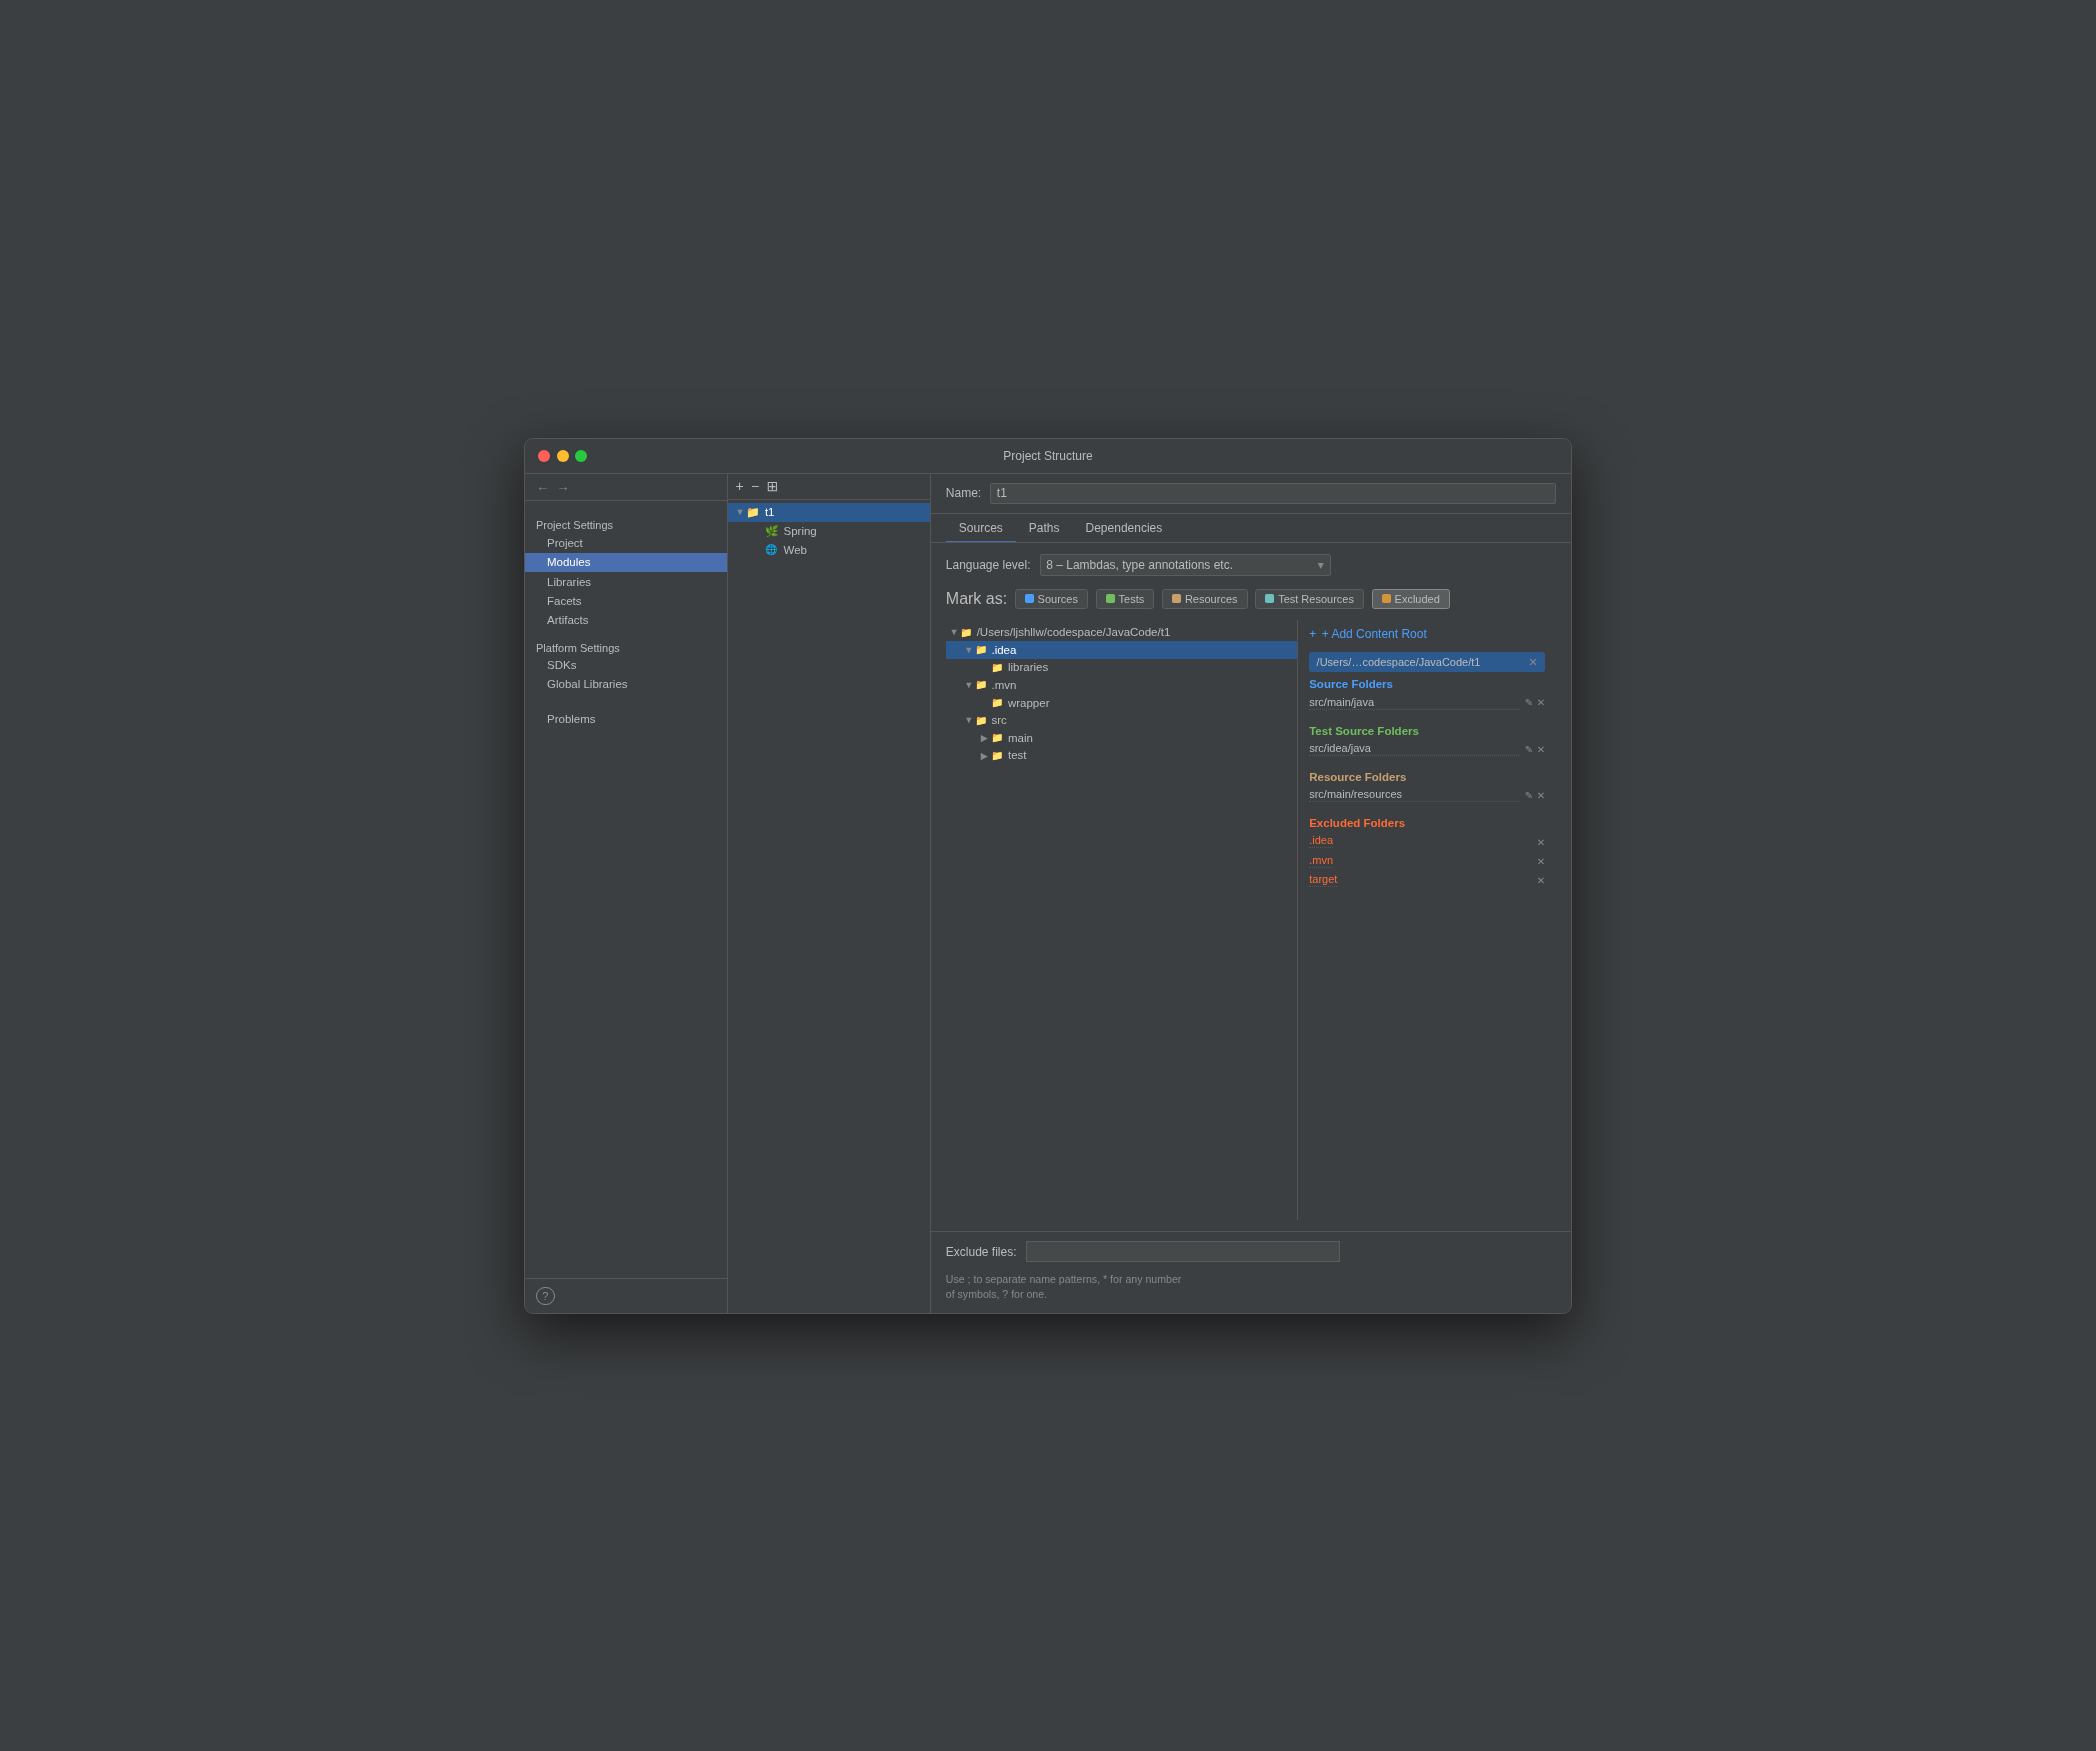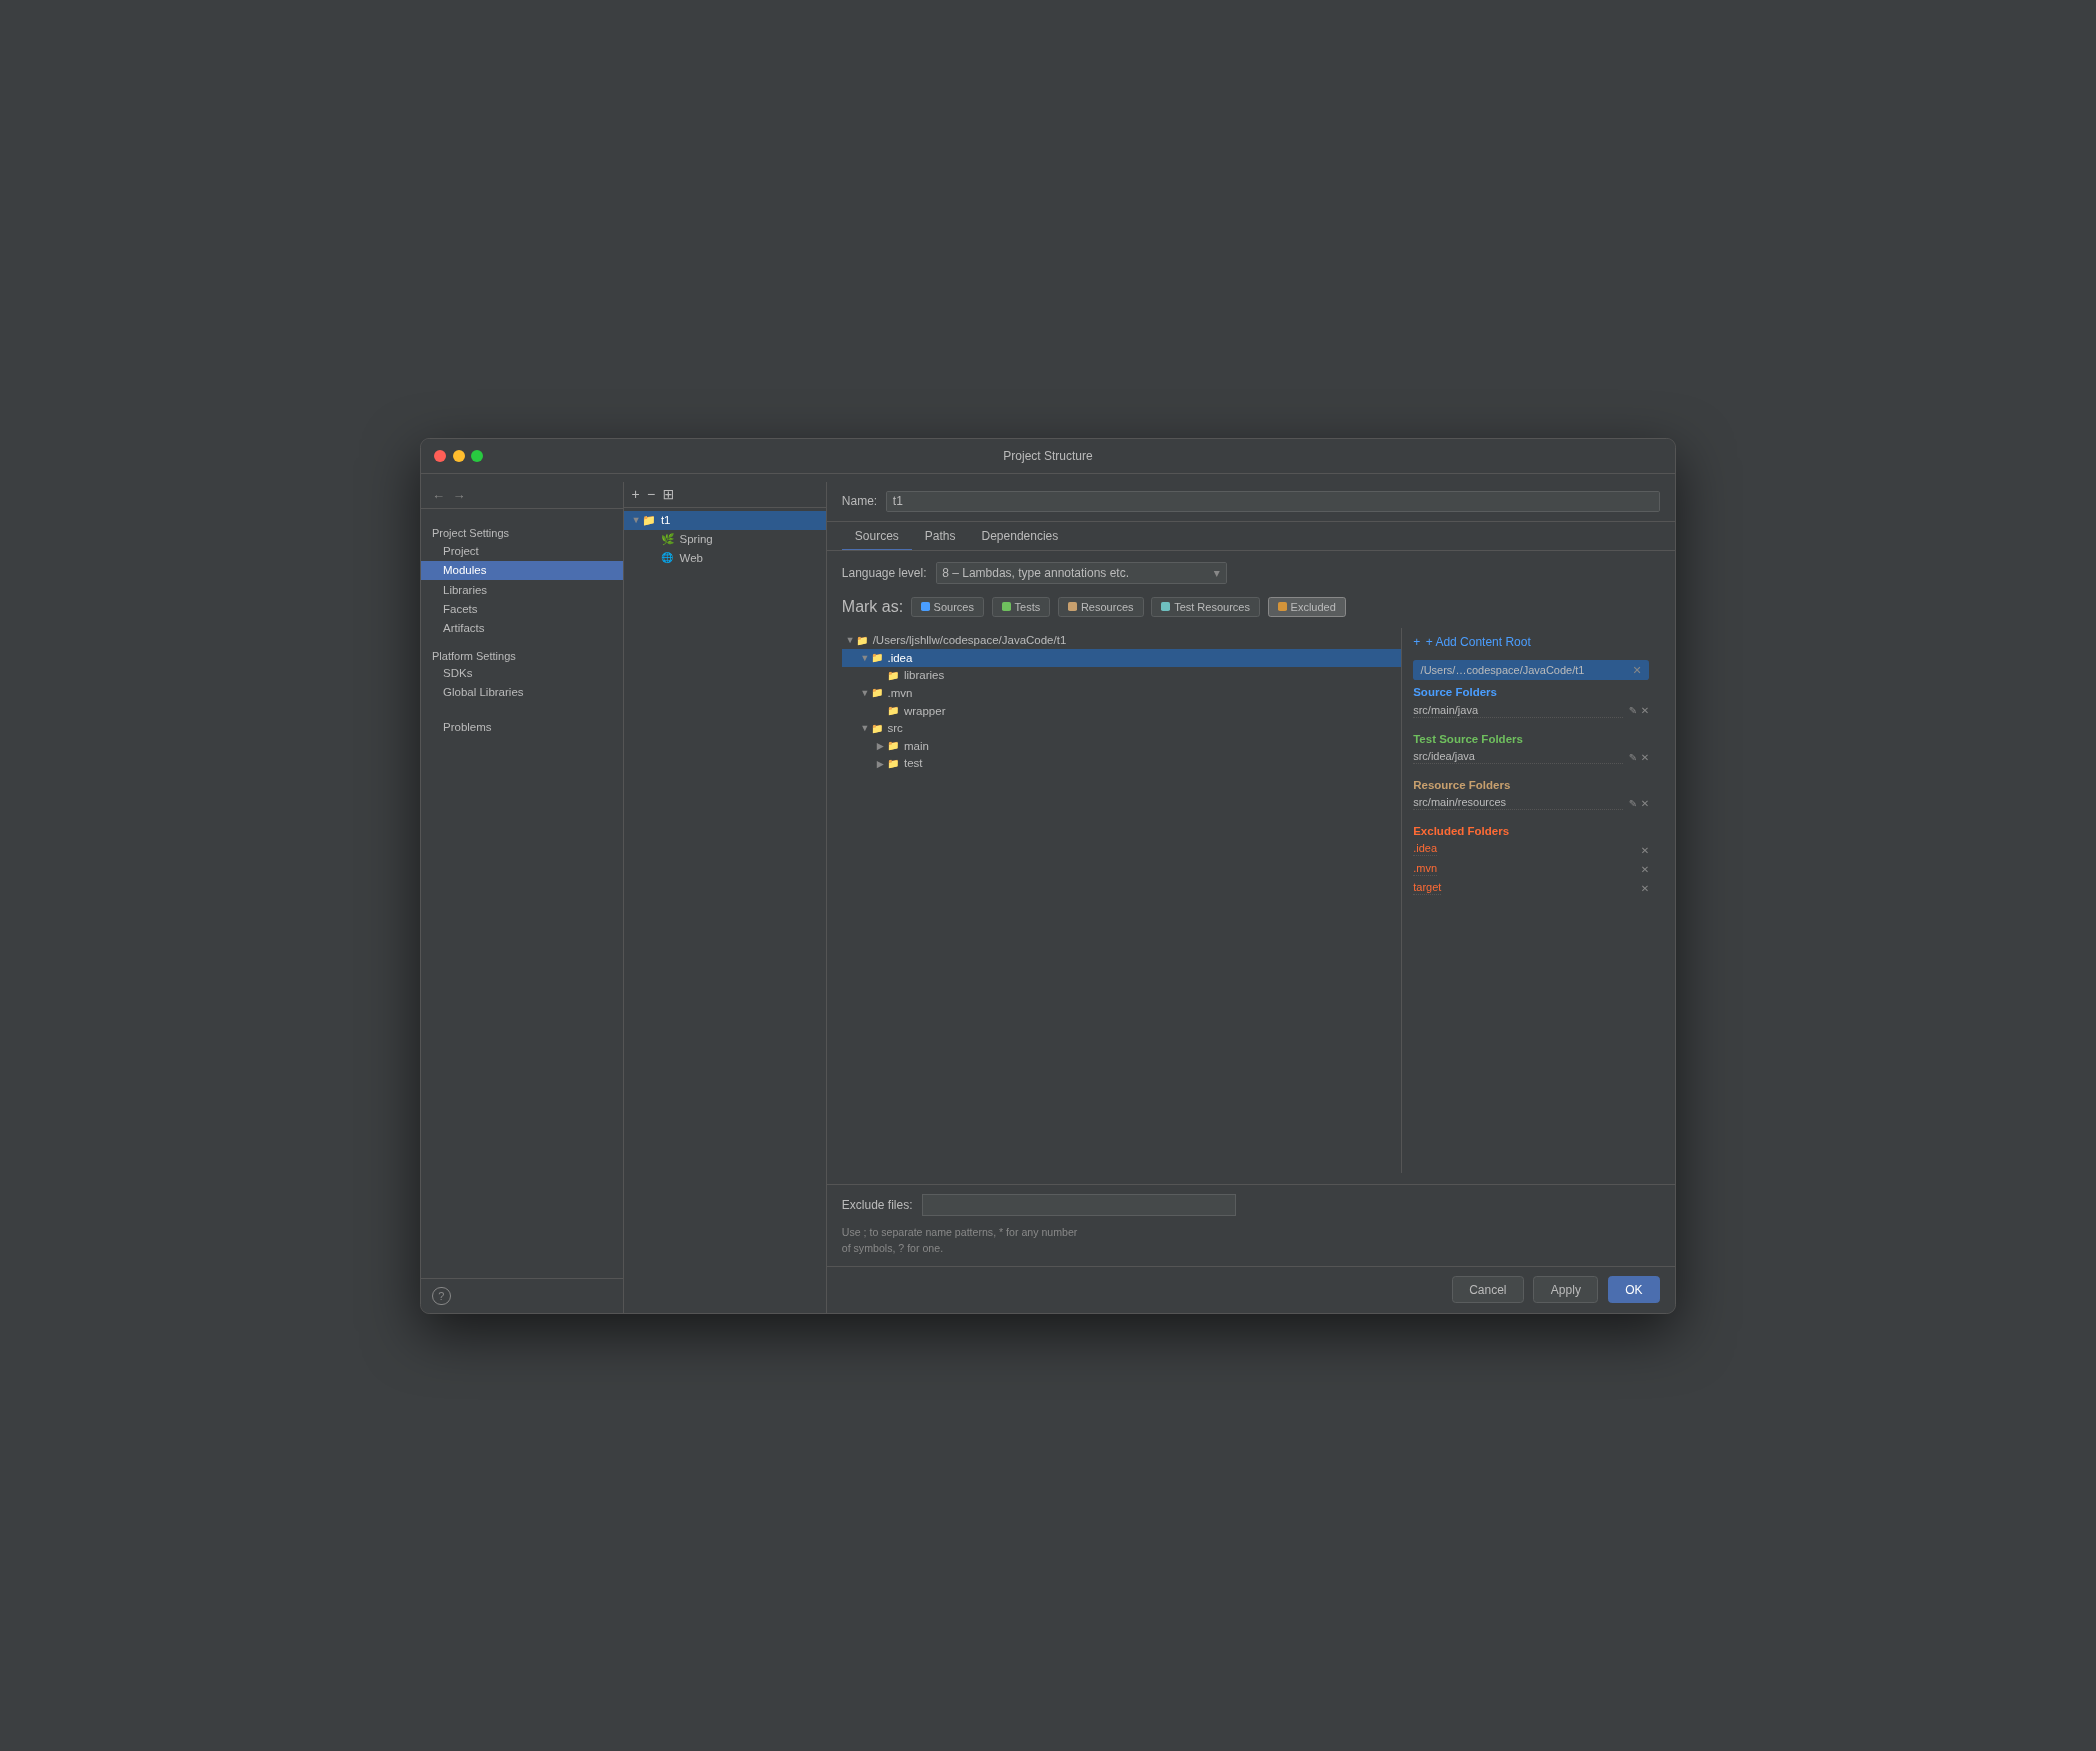--- a/index.html
+++ b/index.html
@@ -7,30 +7,29 @@
       background: #3c3f41;
       display: flex;
       justify-content: center;
       align-items: center;
       min-height: 100vh;
       font-family: -apple-system, "Helvetica Neue", Arial, sans-serif;
       font-size: 12px;
       color: #bbbbbb;
     }
     .window {
-      width: 1256px;
+      width: 1048px;
       height: 876px;
       background: #3c3f41;
       border-radius: 9.2px;
       box-shadow: 0 18.5px 55px rgba(0,0,0,0.6);
       overflow: hidden;
       display: flex;
       flex-direction: column;
       border: 0.9px solid #555;
-      gap: 8px;
     }
     .titlebar {
       background: #3c3f41;
       height: 35px;
       display: flex;
       align-items: center;
       justify-content: center;
       position: relative;
       border-bottom: 0.9px solid #555;
       flex-shrink: 0;
@@ -704,21 +703,16 @@
       </div>
 
       <div class="exclude-files-row">
         <span class="exclude-files-label">Exclude files:</span>
         <input class="exclude-files-input" type="text" style="">
       </div>
       <div class="exclude-hint">
         <span>Use ; to separate name patterns, * for any number<br>of symbols, ? for one.</span>
       </div>
 
-      <div class="bottom-bar">
-        <button class="btn btn-default">Cancel</button>
-        <button class="btn btn-default">Apply</button>
-        <button class="btn btn-primary">OK</button>
-      </div>
     </div>
   </div>
 </div>
 
 
 </body></html>

